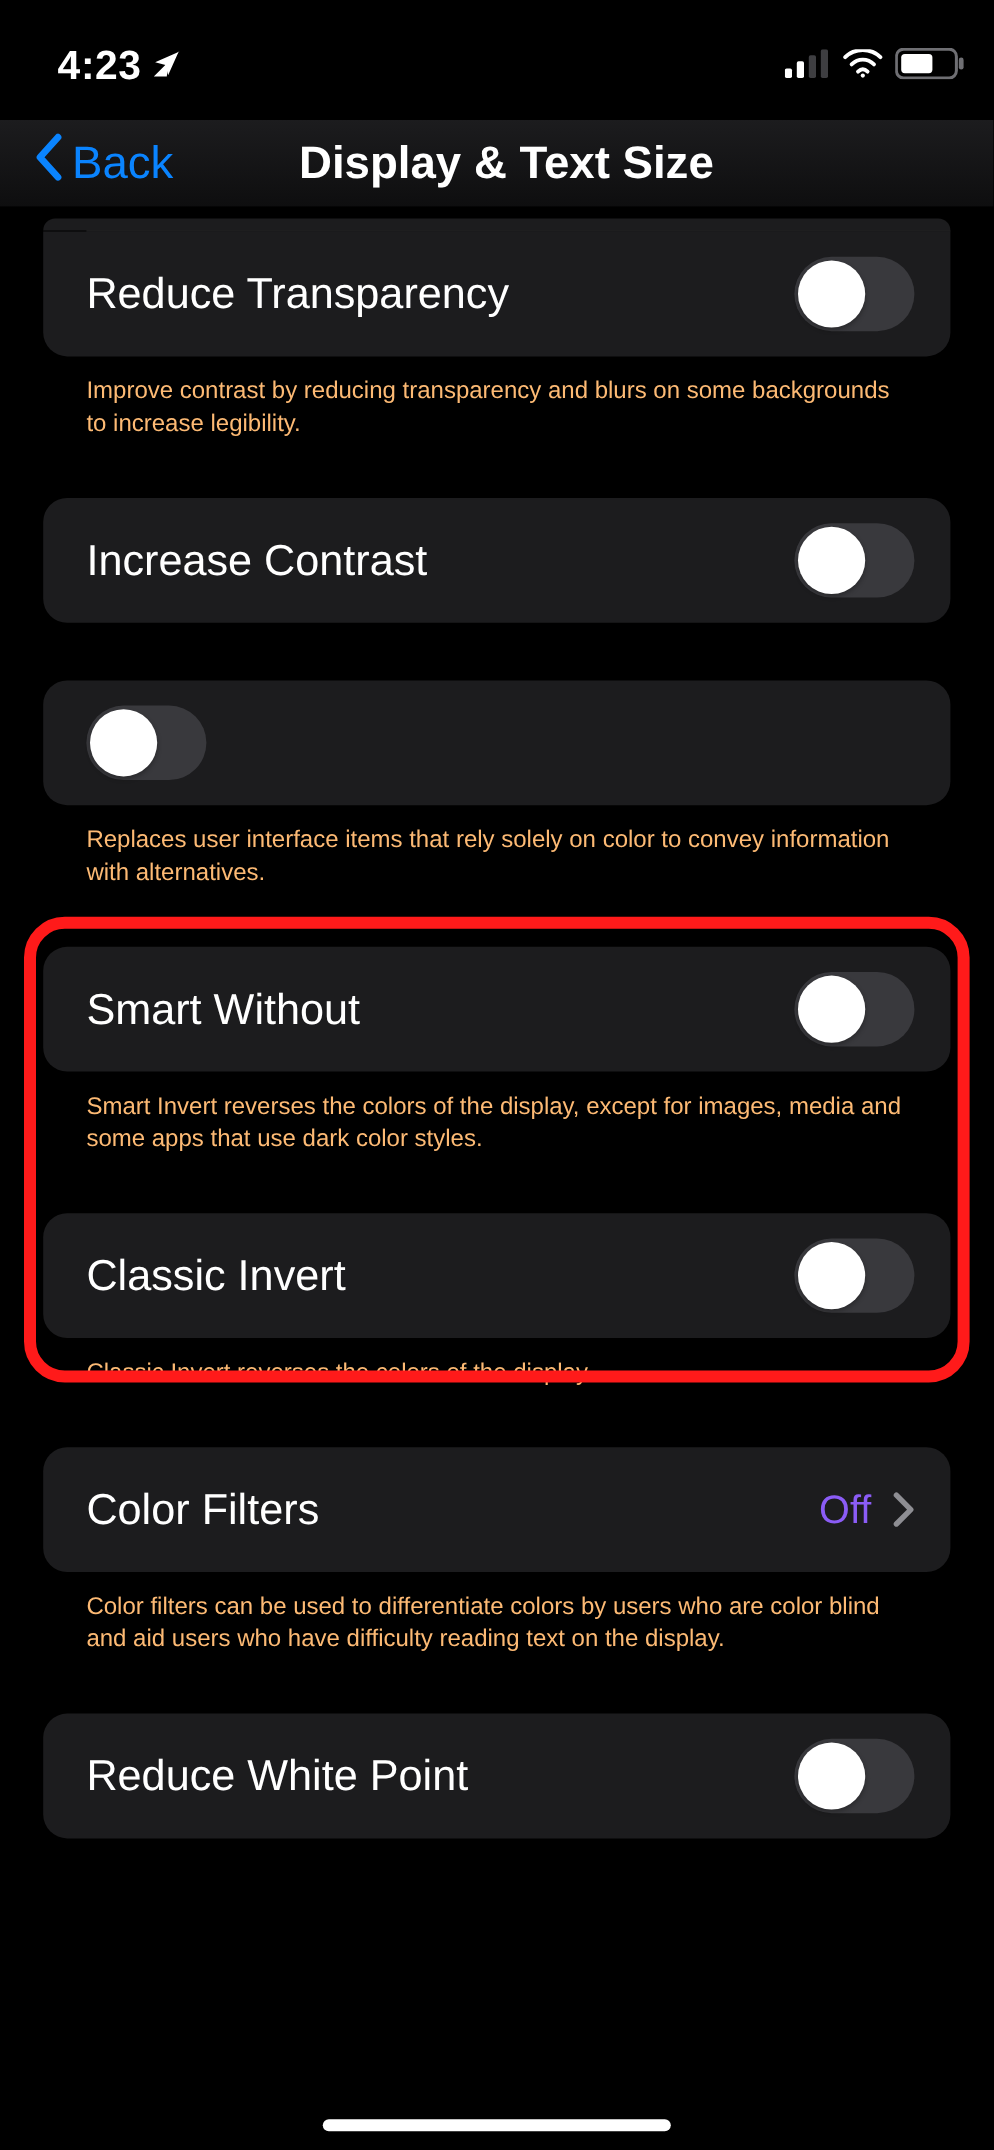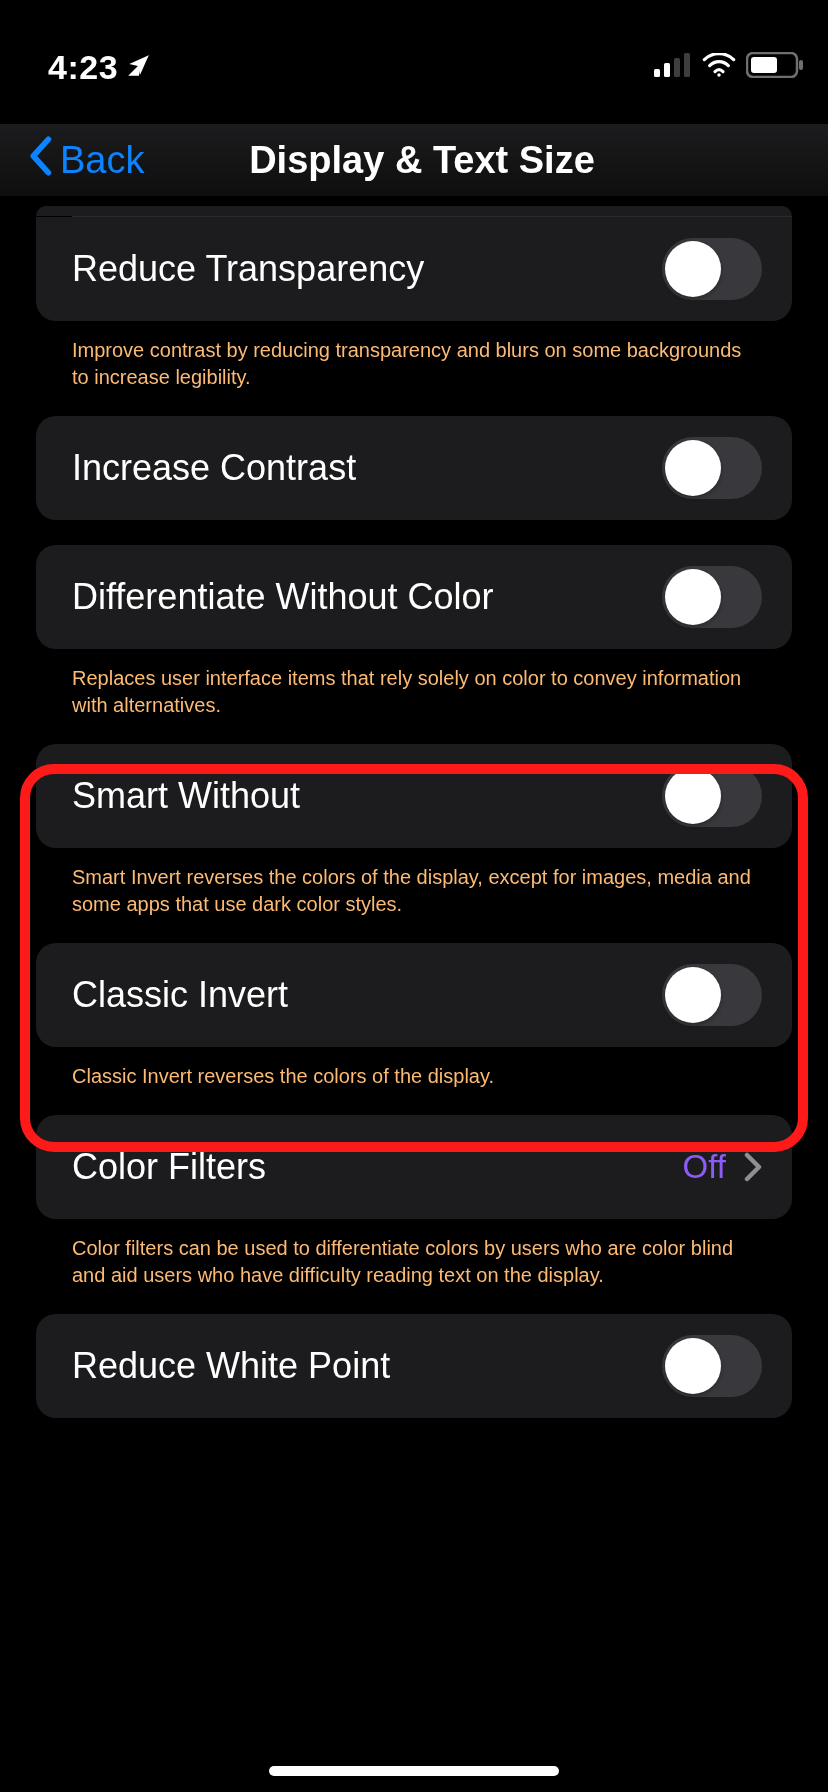--- a/index.html
+++ b/index.html
@@ -12,21 +12,21 @@
     overflow: hidden;
     position: relative;
   }
 
   
   .status-bar {
     display: flex;
     justify-content: space-between;
     align-items: center;
     padding: 20px 24px 10px 48px;
-    height: 124px;
+    height: 100px;
   }
   .status-left { display: flex; align-items: center; gap: 8px; }
   .status-time { font-size: 34px; font-weight: 600; letter-spacing: 0.5px; }
   .status-right { display: flex; align-items: center; gap: 10px; }
 
   
   .nav-header {
     position: relative;
     display: flex;
     align-items: center;
@@ -49,21 +49,21 @@
     font-weight: 600;
     color: #fff;
     pointer-events: none;
   }
 
   
   .content {
     padding: 0 36px 40px 36px;
   }
 
-  .section { margin-top: 25px; }
+  .section { margin-top: 48px; }
   .section.first { margin-top: 10px; }
 
   .row {
     background: #1c1c1e;
     border-radius: 20px;
     height: 104px;
     display: flex;
     align-items: center;
     justify-content: space-between;
     padding: 0 30px 0 36px;
@@ -217,21 +217,20 @@
     <div class="row">
       <span class="label">Increase Contrast</span>
       <div class="toggle">
           <div class="thumb"></div>
         </div>
     </div>
   </div>
 
   <div class="section">
     <div class="row">
-      <span class="label">Differentiate Without Color</span>
       <div class="toggle">
           <div class="thumb"></div>
         </div>
     </div>
     <div class="footer-text">Replaces user interface items that rely solely on color to convey information with alternatives.</div>
   </div>
 
   <div class="section">
     <div class="row">
       <span class="label">Smart Without</span>

